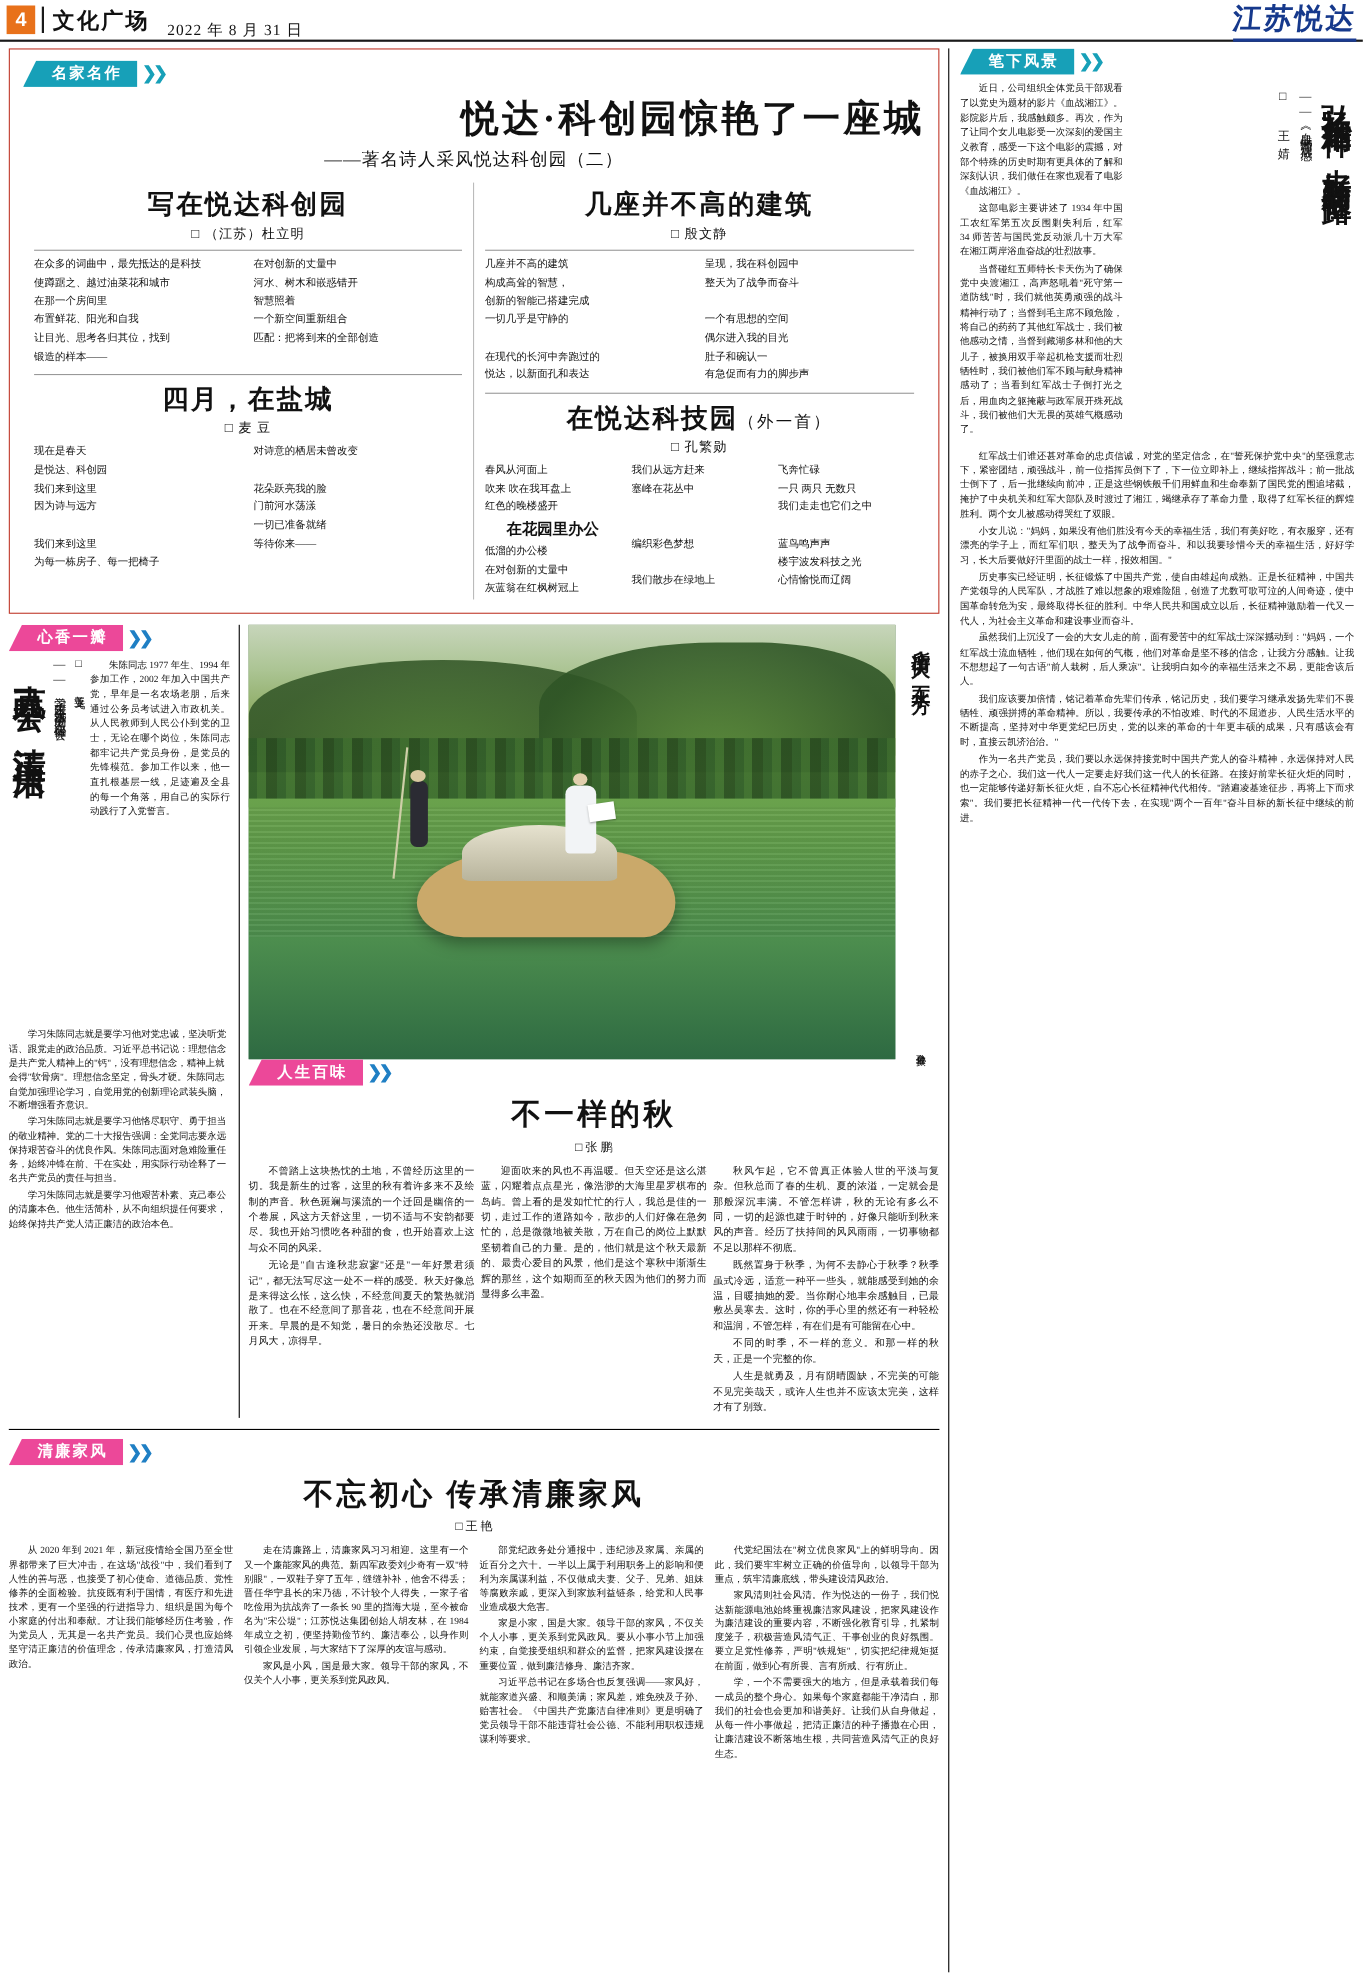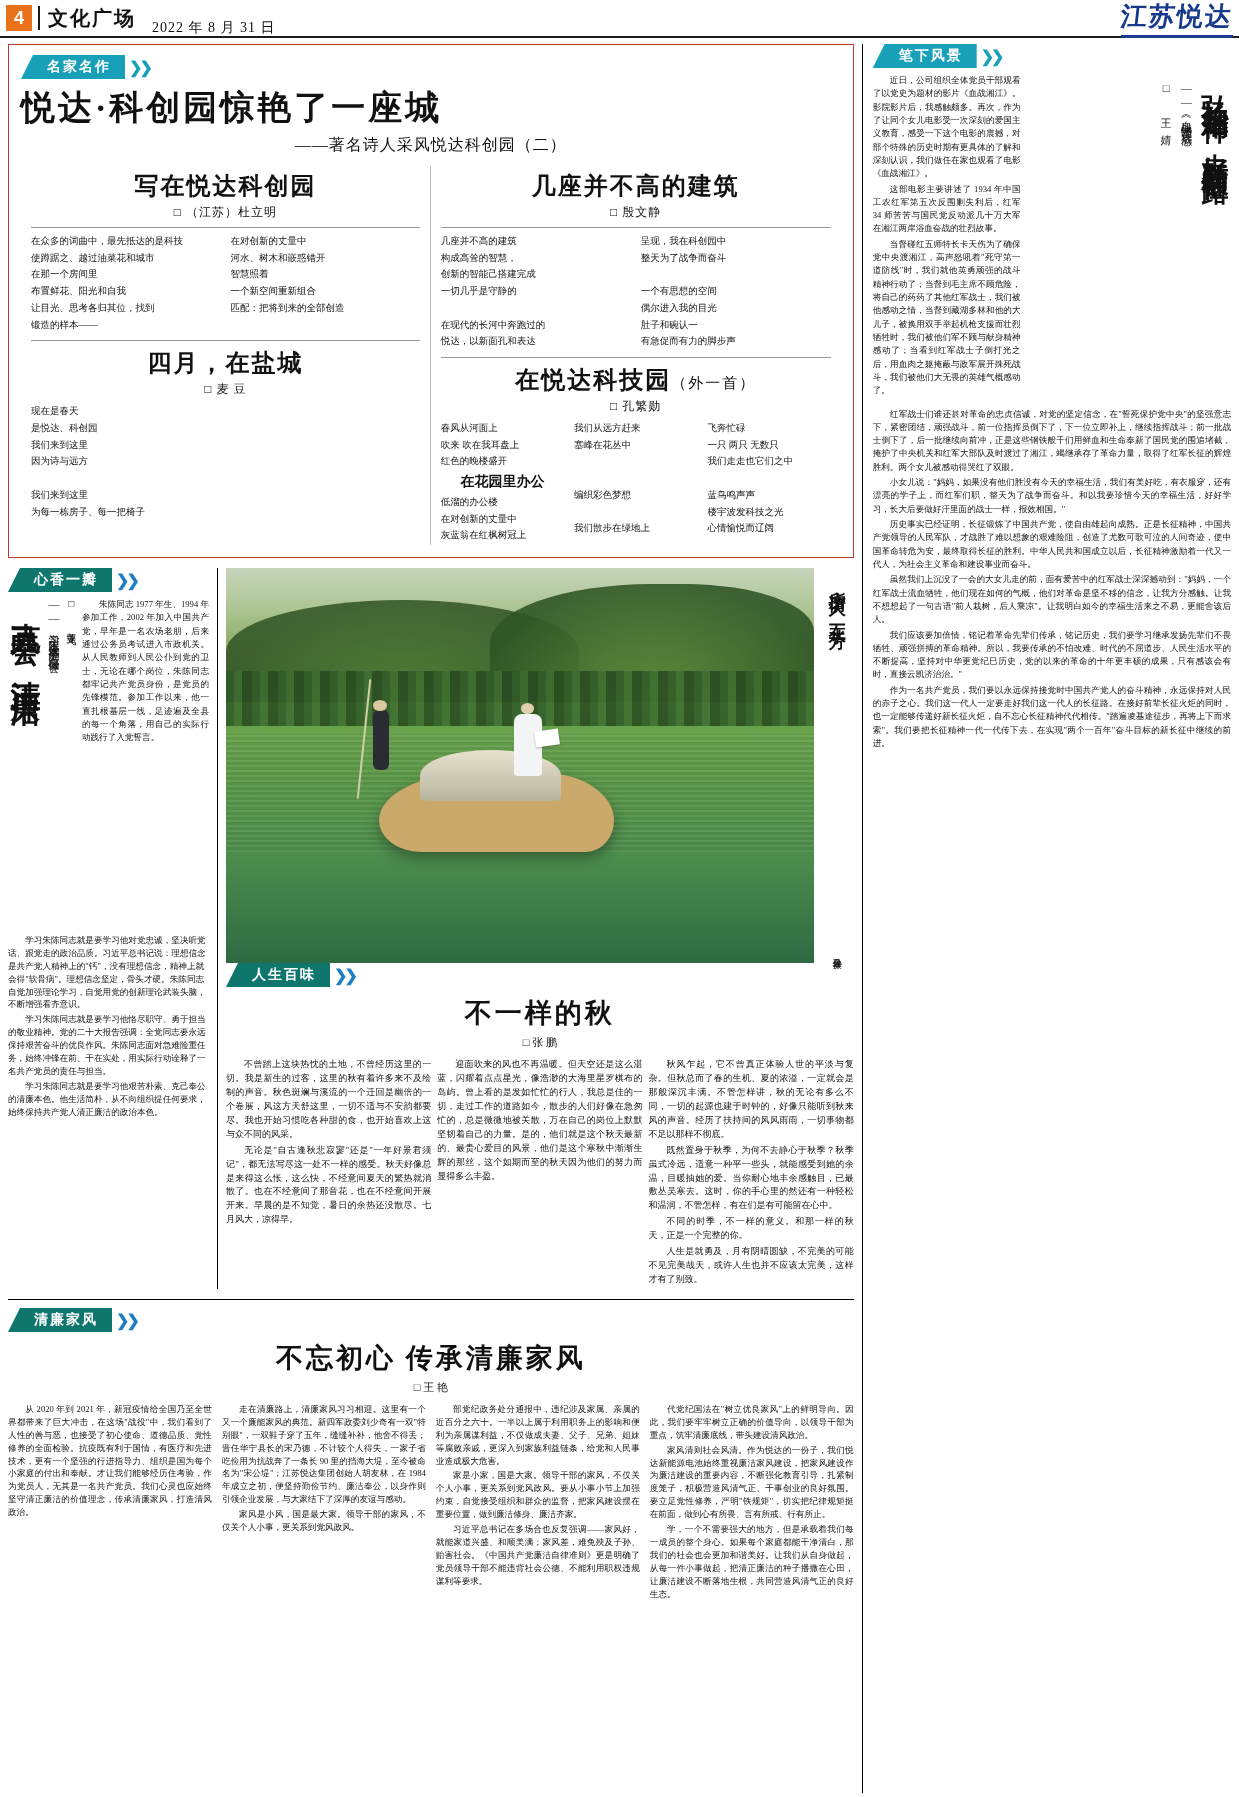--- a/index.html
+++ b/index.html
@@ -39,32 +39,32 @@
   }
 
   
   .body-wrap { position:relative; width:1239px; height:1755px; padding:6px 8px 0 8px; display:flex; gap:0; }
   .left-col { width:852px; position:relative; }
   .right-col { width:372px; position:relative; padding-left:10px; border-left:1px solid #000; margin-left:8px;}
 
   
   .ribbon { display:flex; align-items:center; height:24px; margin-bottom:6px; }
   .ribbon .tab {
-    background:#0f766e; color:#fff; font-size:14px; font-weight:bold;
+    background:#ec4899; color:#fff; font-size:14px; font-weight:bold;
     padding:3px 14px 3px 26px; letter-spacing:2px; position:relative;
     clip-path: polygon(12px 0, 100% 0, 100% 100%, 0 100%);
     font-family:"Liberation Sans", sans-serif;
   }
   .ribbon .tab.dark { background:#17a0b8; }
   .ribbon .arrows { color:#1f7fc4; font-size:16px; margin-left:4px; letter-spacing:-3px; font-weight:bold;}
   .ribbon .arrows.dark { color:#17a0b8; }
 
   
   .poem-box { border:1px solid #c0392b; padding:10px 12px 12px 12px; position:relative; }
-  .poem-title { text-align:left; font-size:34px; font-weight:bold; letter-spacing:3px; margin:6px 0 4px 0;}
+  .poem-title { text-align:right; font-size:34px; font-weight:bold; letter-spacing:3px; margin:6px 0 4px 0;}
   .poem-sub { text-align:center; font-size:16px; margin-bottom:10px; letter-spacing:1px;}
   .poem-grid { display:flex; gap:0; }
   .poem-half { width:50%; padding:0 10px; }
   .poem-half.left { border-right:1px solid #bbb; }
   .poem-h2 { text-align:center; font-size:24px; font-weight:bold; letter-spacing:2px; margin:4px 0 2px 0;}
   .poem-h2 .sm { font-size:15px; font-weight:normal;}
   .poem-author { text-align:center; font-size:12px; margin-bottom:6px; letter-spacing:1px;}
   .hr-thin { border:0; border-top:1px solid #999; margin:6px 0; }
   .poem-cols { display:flex; gap:10px; font-size:9.5px; line-height:1.55;justify-content:flex-end; }
   .poem-cols > div { flex:1; }
@@ -203,20 +203,28 @@
             <div class="poem-author">□ 麦 豆</div>
             <div class="poem-cols">
               <div>
                 <p>现在是春天</p>
                 <p>是悦达、科创园</p>
                 <p>我们来到这里</p>
                 <p>因为诗与远方</p>
                 <p>&nbsp;</p>
                 <p>我们来到这里</p>
                 <p>为每一栋房子、每一把椅子</p>
+              </div>
+              <div>
+                <p>对诗意的栖居未曾改变</p>
+                <p>&nbsp;</p>
+                <p>花朵跃亮我的脸</p>
+                <p>门前河水荡漾</p>
+                <p>一切已准备就绪</p>
+                <p>等待你来——</p>
               </div>
             </div>
           </div>
 
           <div class="poem-half">
             <div class="poem-h2">几座并不高的建筑</div>
             <div class="poem-author">□ 殷文静</div>
             <hr class="hr-thin">
             <div class="poem-cols">
               <div>

